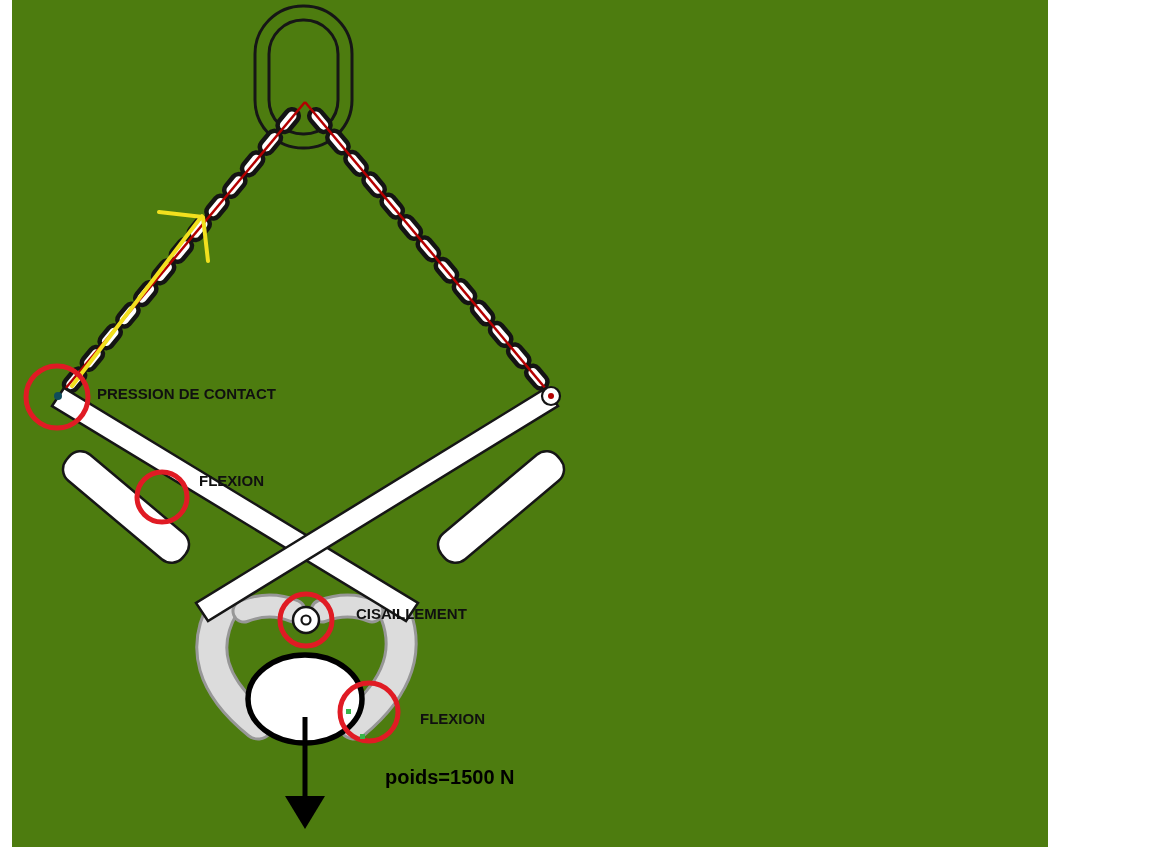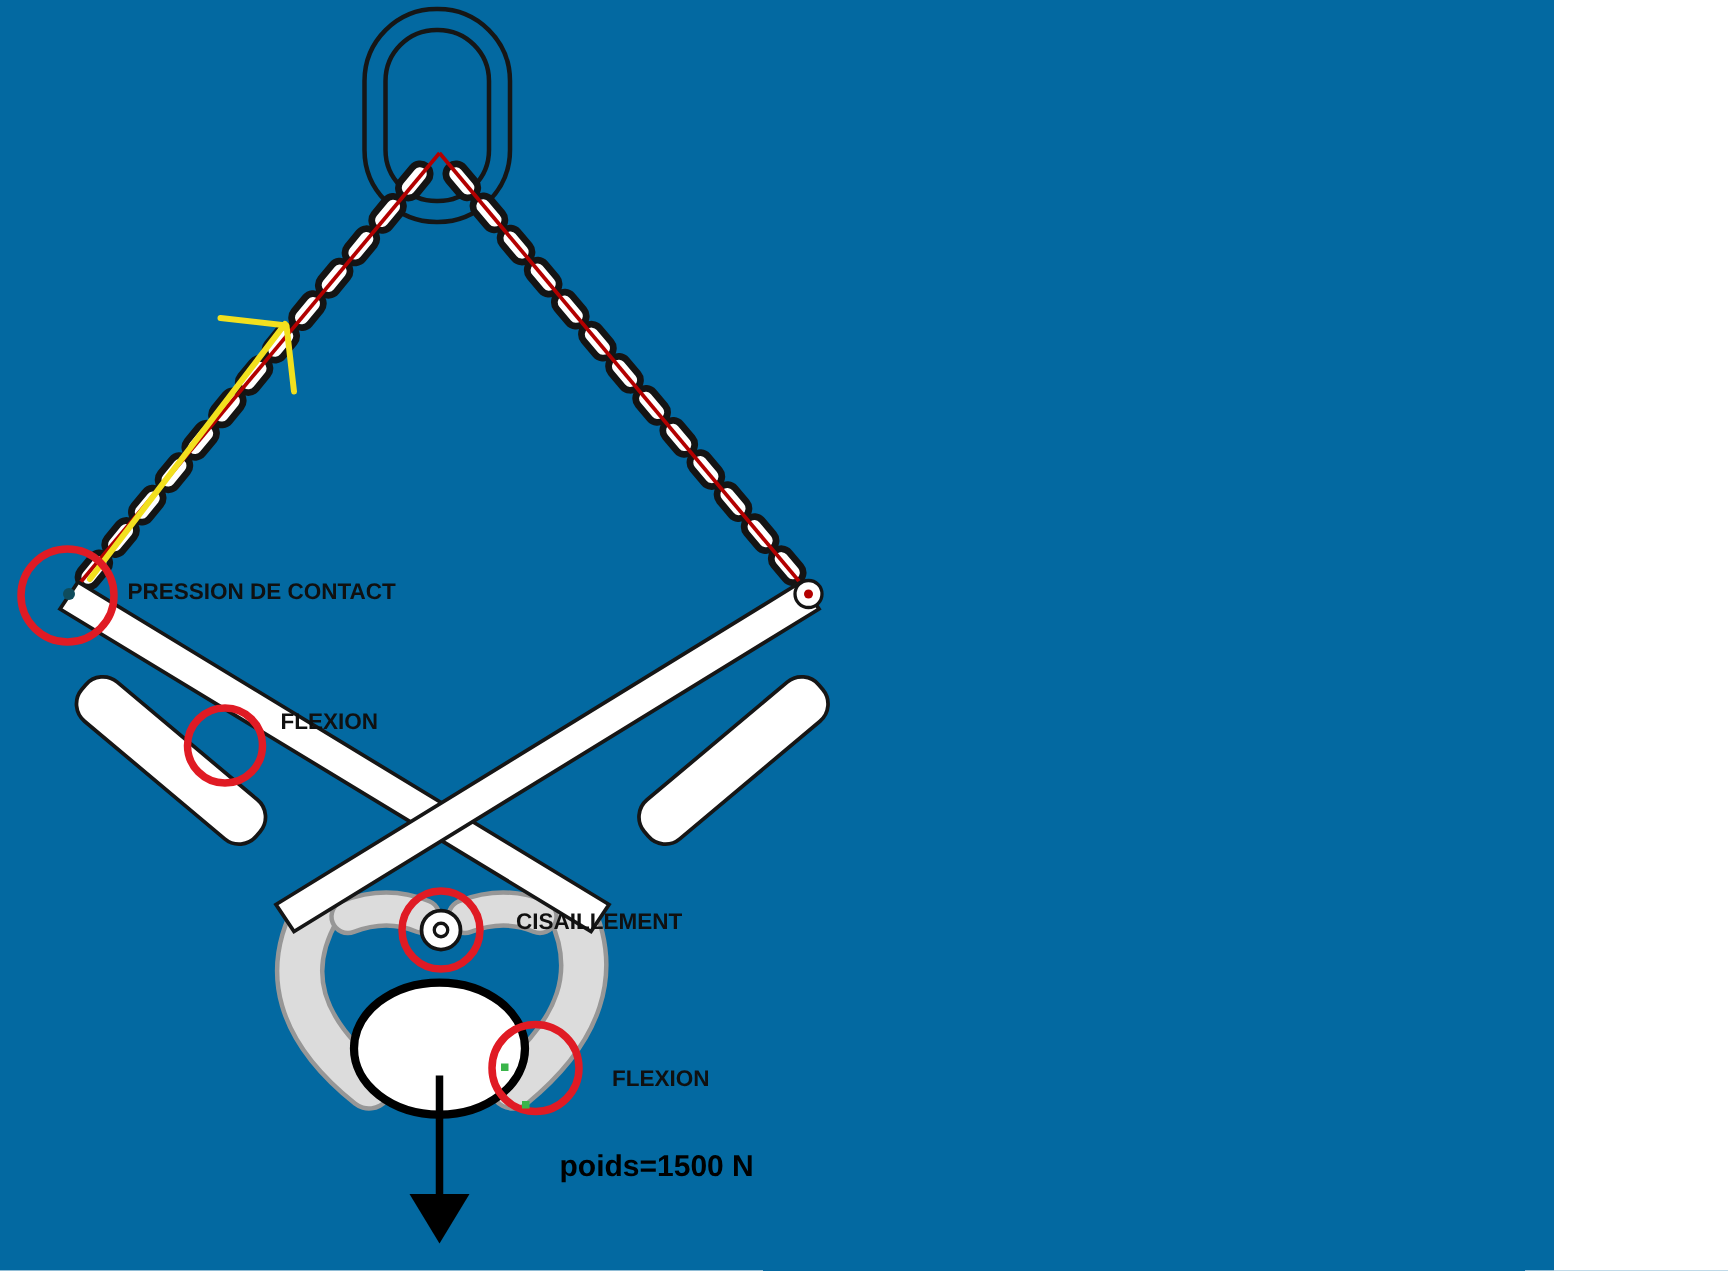--- a/index.html
+++ b/index.html
@@ -1,18 +1,18 @@
 <!DOCTYPE html>
 <html><head>
 <meta charset="utf-8">
 <title></title>
 <style>
   html,body{margin:0;padding:0;background:#ffffff;}
-  .canvas{position:relative;width:1036px;height:847px;background:#0369a1;overflow:hidden;
-          font-family:"Liberation Sans",sans-serif;}
+  .canvas{position:relative;width:1036px;height:847px;background:#4d7c0f;overflow:hidden;
+          font-family:"Liberation Sans",sans-serif;margin-left:12px;}
   svg{display:block;}
   .outline{fill:none;stroke:#161616;stroke-width:3;}
   .part{fill:#ffffff;stroke:#161616;stroke-width:2.5;}
   .chain-outer{stroke:#141414;stroke-width:18;stroke-dasharray:12 16;stroke-linecap:round;fill:none;}
   .chain-inner{stroke:#ffffff;stroke-width:9;stroke-dasharray:12 16;stroke-linecap:round;fill:none;}
   .force{stroke-width:2.5;fill:none;}
   .tension{stroke-width:4;fill:none;stroke-linecap:round;stroke-linejoin:round;}
   .jaw-edge{fill:none;stroke-linecap:round;stroke-width:33;}
   .jaw-fill{fill:none;stroke-linecap:round;stroke-width:27;}
   .jaw-edge2{fill:none;stroke-linecap:round;stroke-width:25;}

